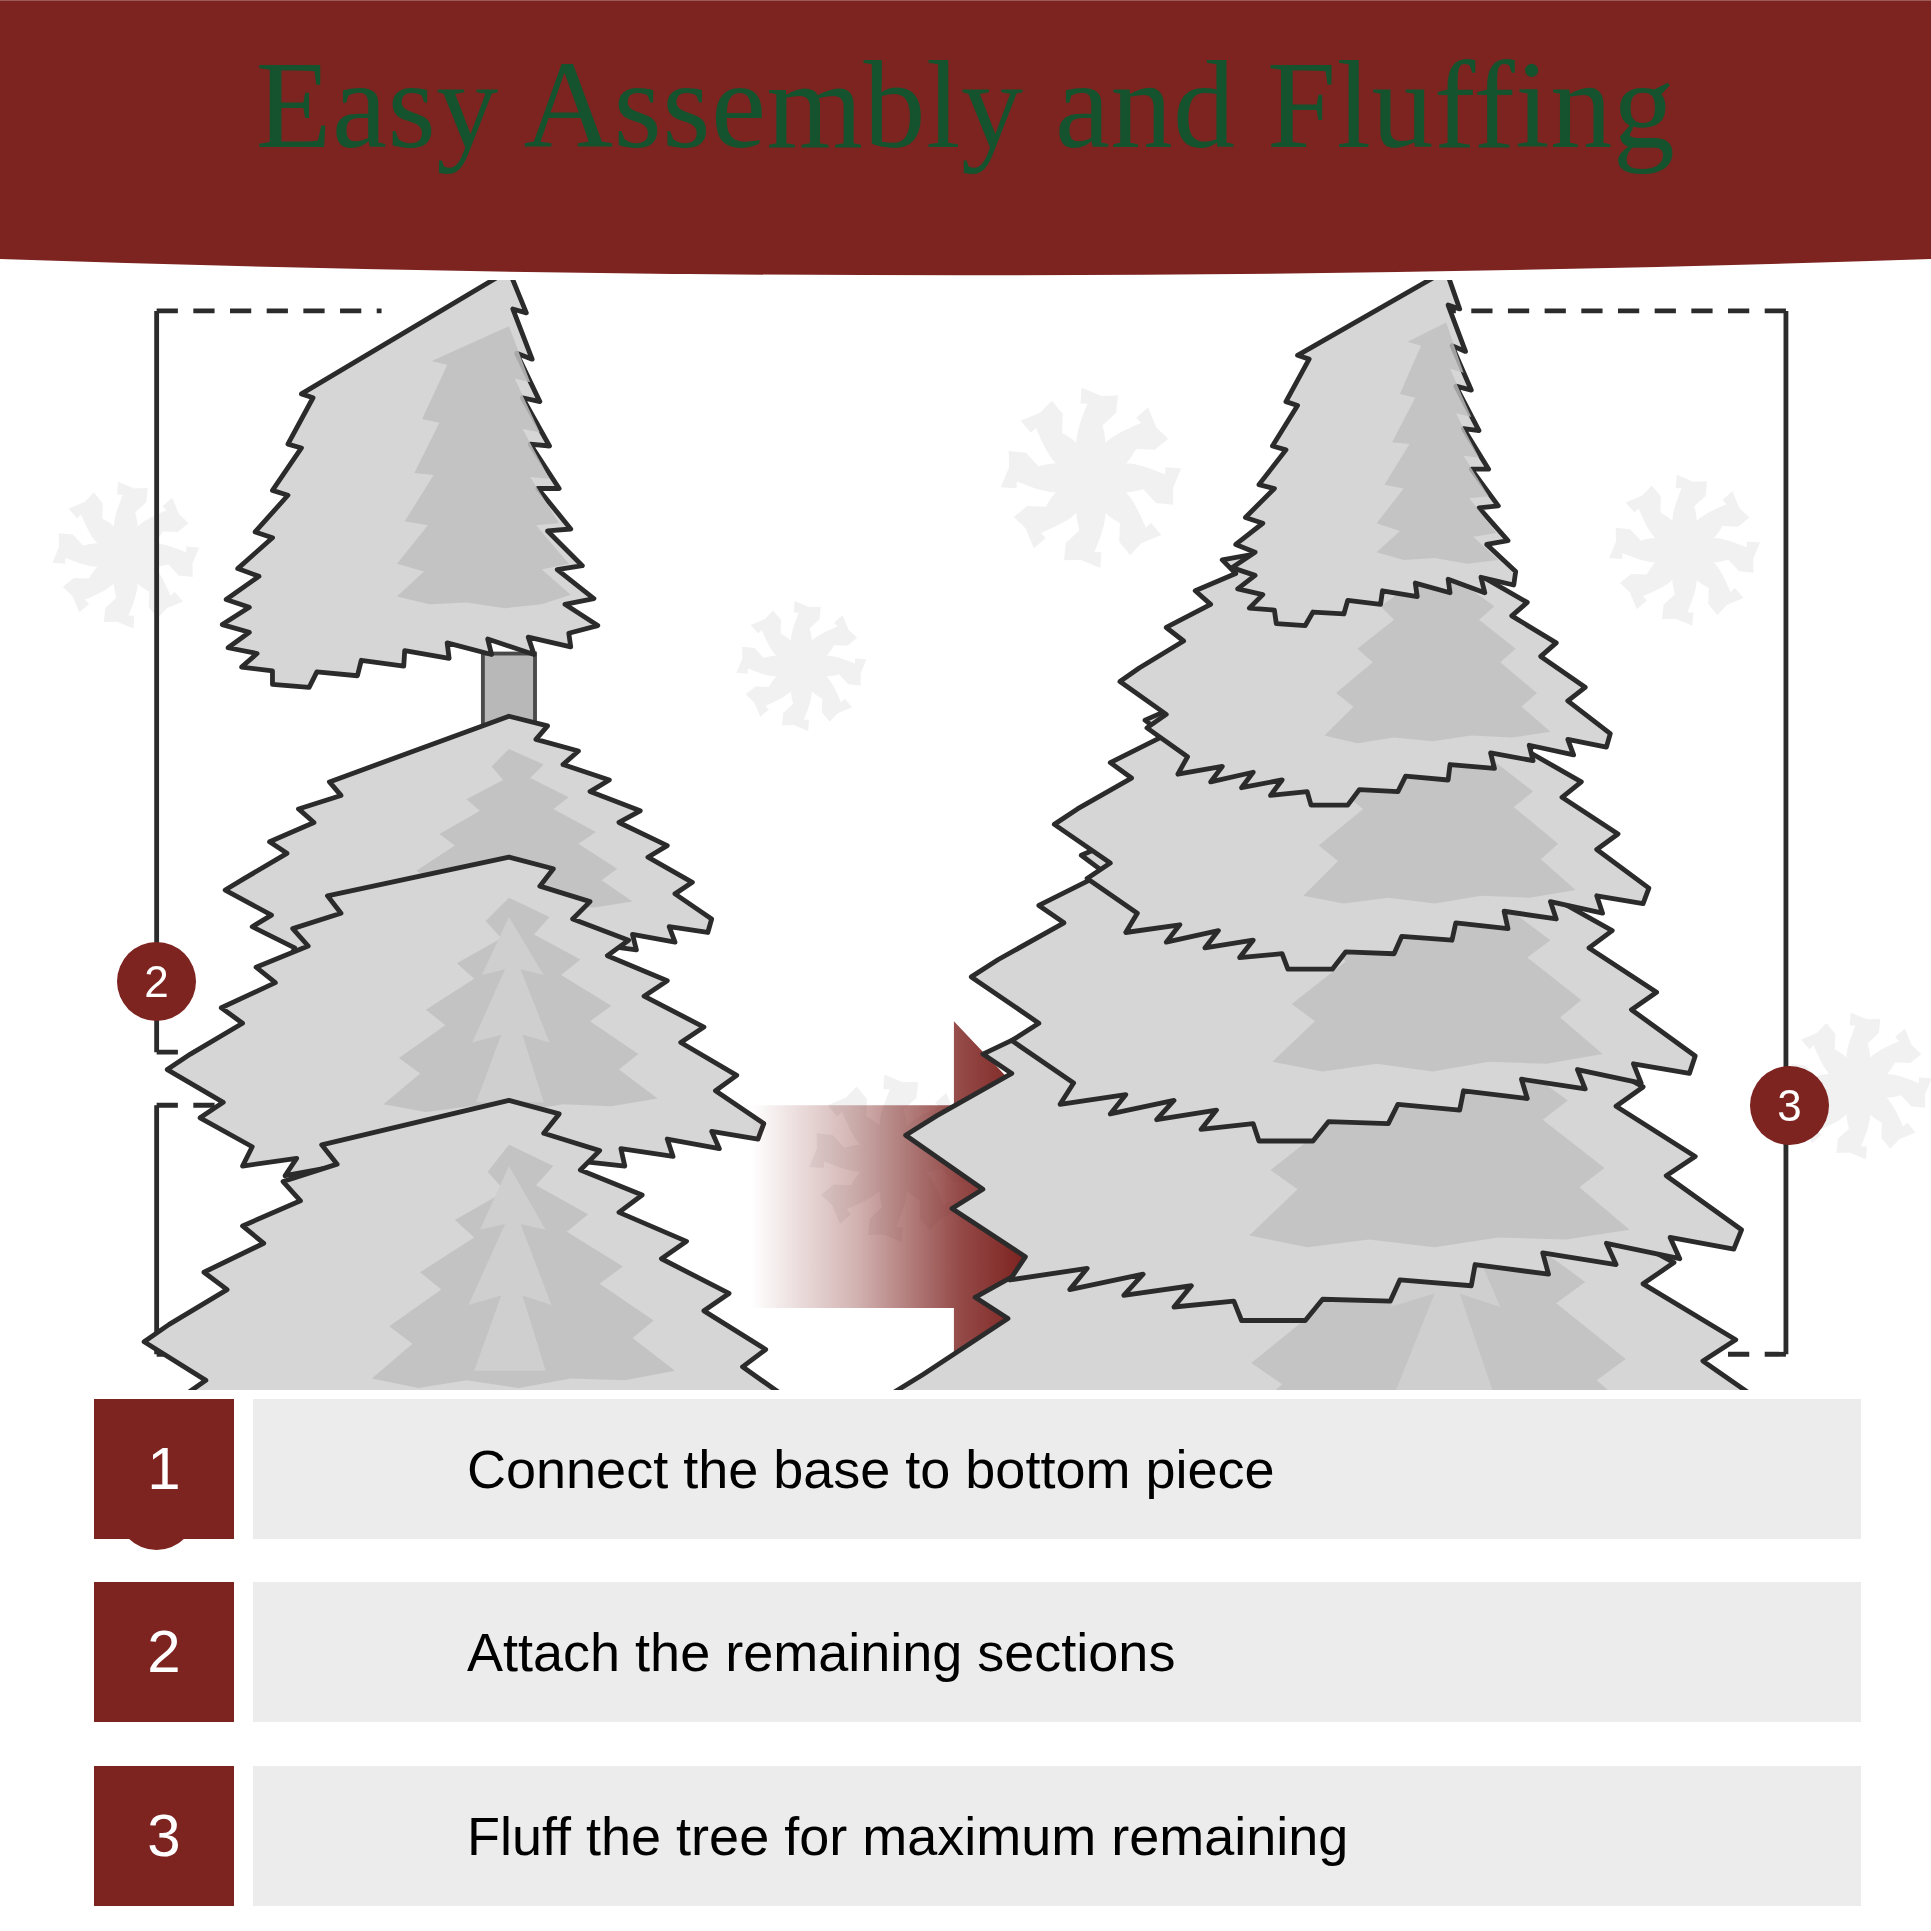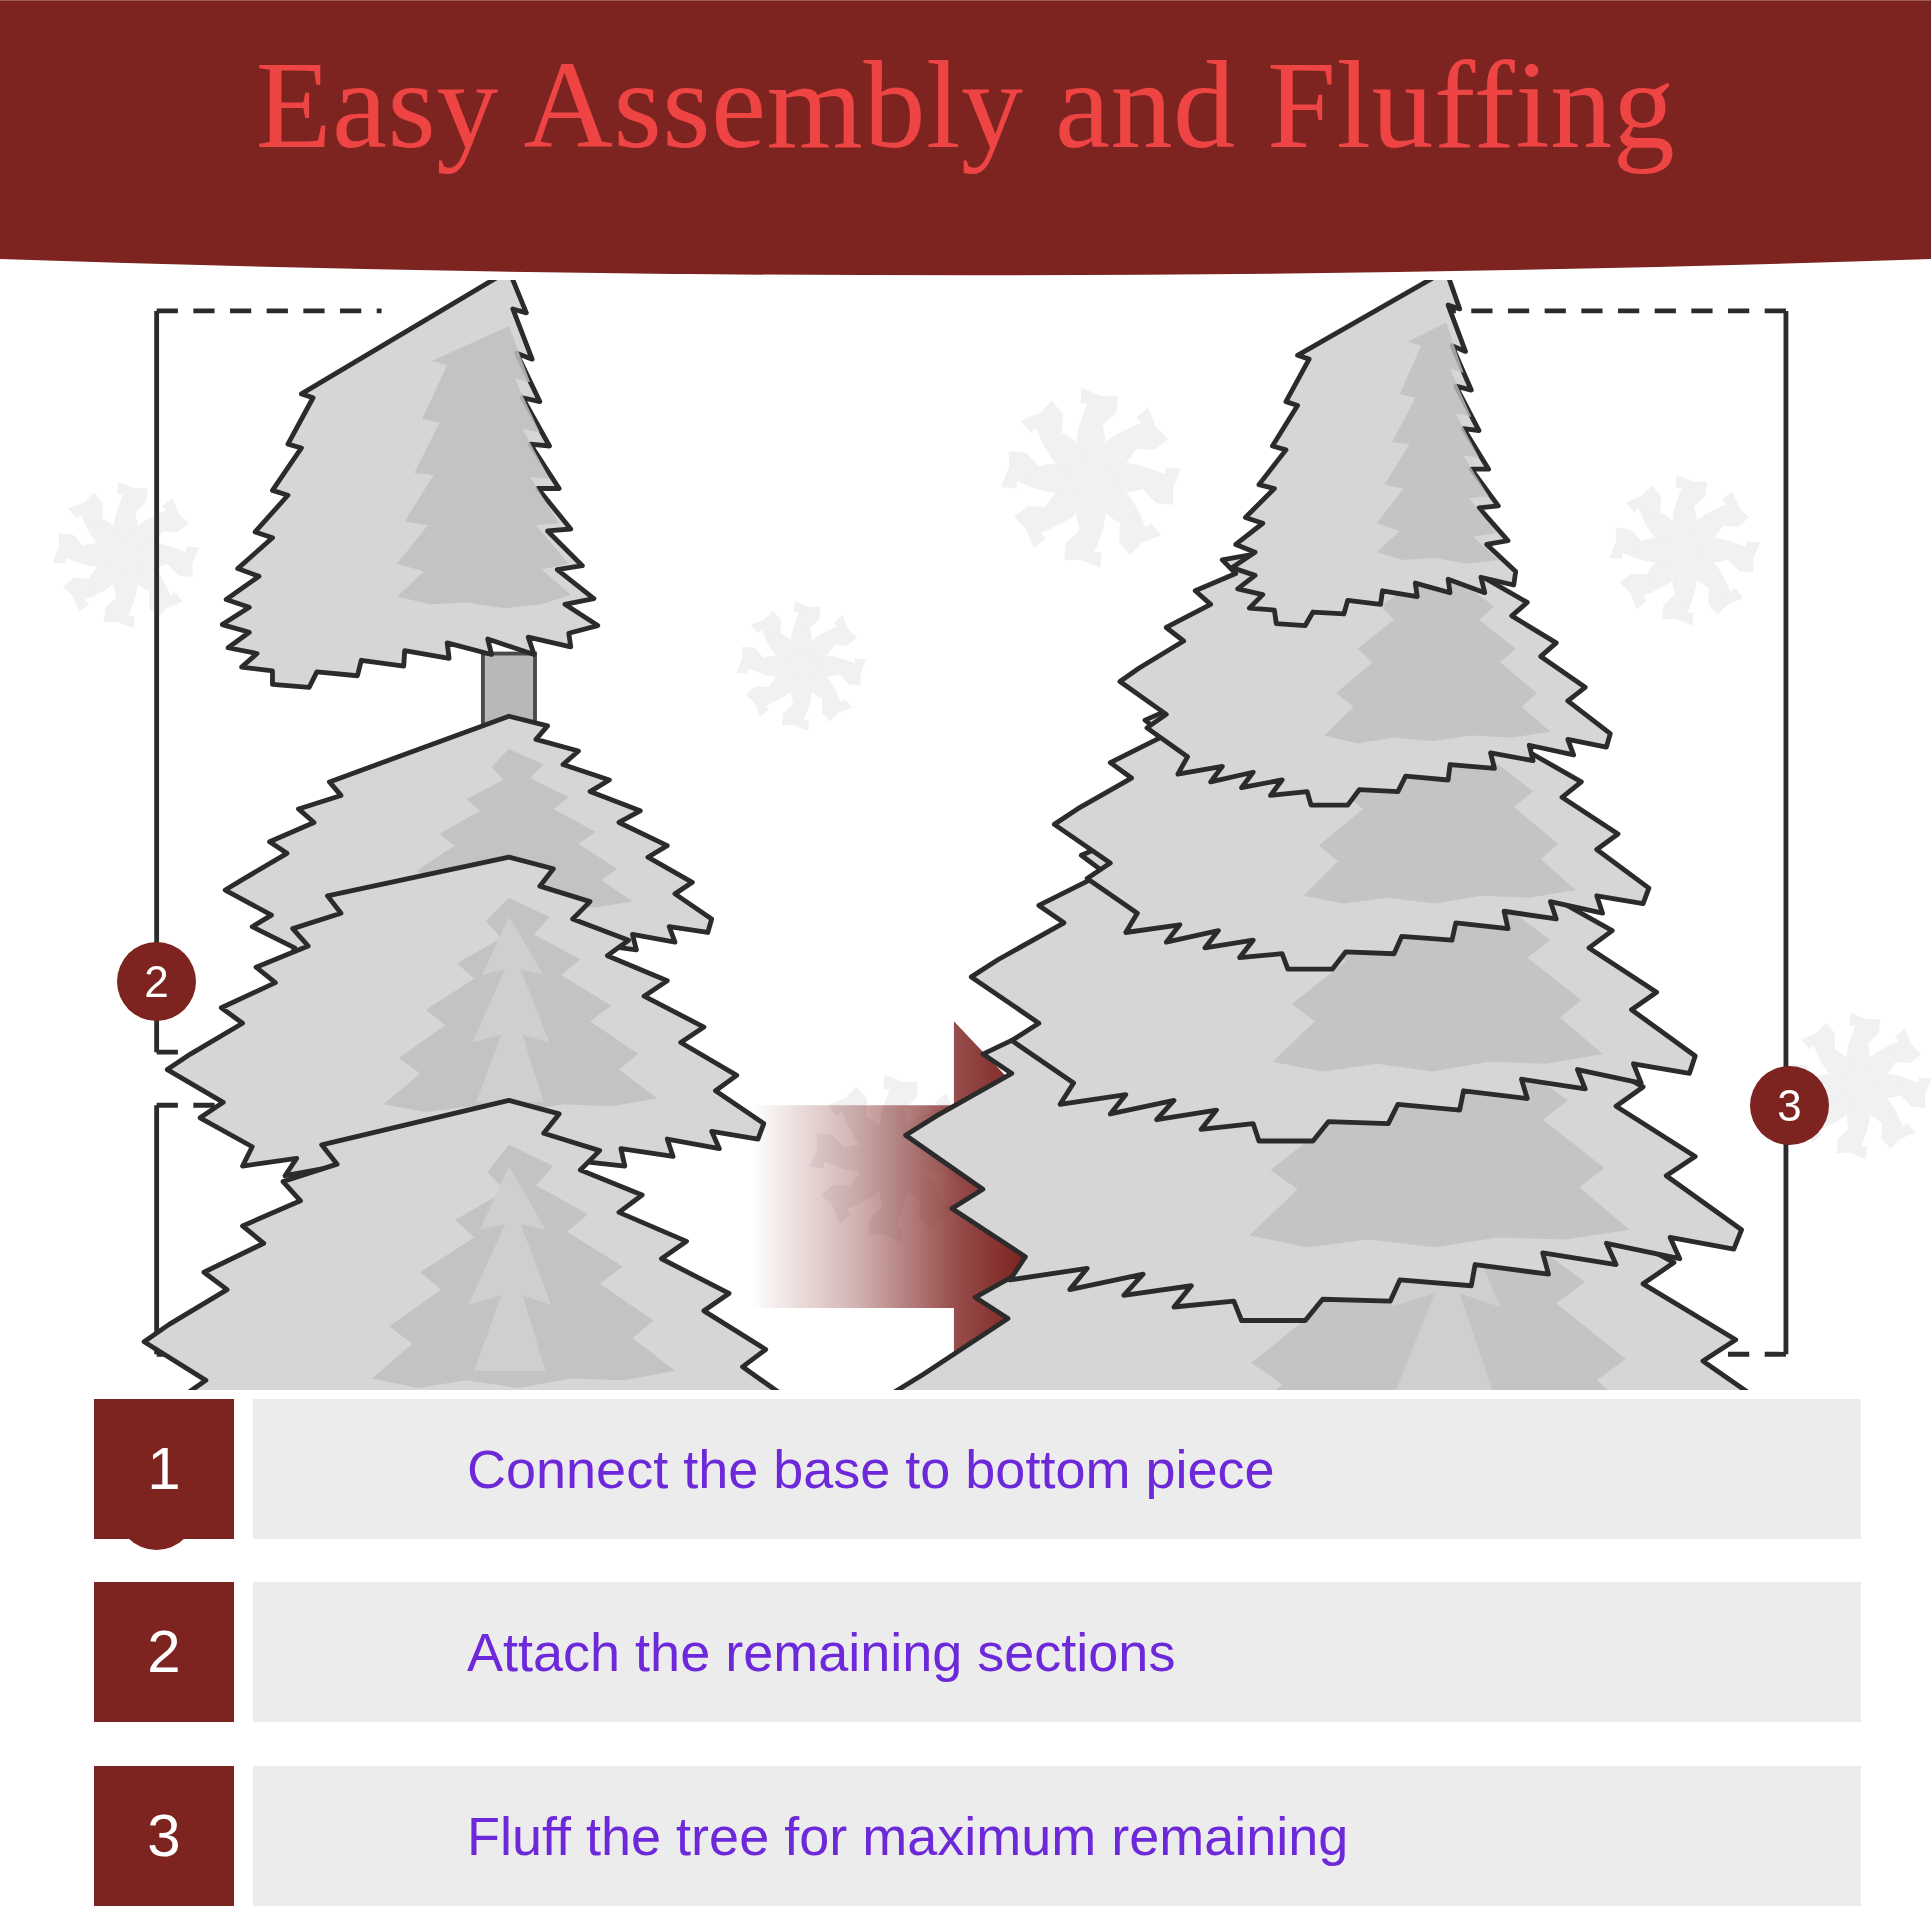--- a/index.html
+++ b/index.html
@@ -4,21 +4,21 @@
 <style>
   html,body{margin:0;padding:0;background:#ffffff;}
   body{width:1931px;height:1931px;position:relative;overflow:hidden;
        font-family:"Liberation Sans","DejaVu Sans",sans-serif;}
 
   
   #header-banner{position:absolute;left:0;top:0;width:1931px;height:290px;overflow:hidden;}
   #header-banner svg{position:absolute;left:0;top:0;}
   #header-title{position:absolute;left:0;top:44px;width:1931px;text-align:center;
       font-family:"Liberation Serif","DejaVu Serif",serif;
-      font-size:124px;line-height:1.0;color:#ef4444;letter-spacing:0.5px;
+      font-size:124px;line-height:1.0;color:#14532d;letter-spacing:0.5px;
       white-space:nowrap;font-weight:400;}
 
   
   #illustration{position:absolute;left:0;top:280px;width:1931px;height:1110px;}
   #illustration > svg{position:absolute;left:0;top:0;}
 
   
   .badge{position:absolute;width:79px;height:79px;border-radius:50%;
       background:#7D2320;color:#ffffff;display:flex;align-items:center;
       justify-content:center;font-size:44px;line-height:1;
@@ -29,21 +29,21 @@
 
   
   #steps-list{position:absolute;left:0;top:1393px;width:1931px;height:502px;}
   .step-row{position:absolute;left:94px;height:140px;width:1767px;}
   .step-num{position:absolute;left:0;top:0;width:140px;height:140px;background:#7D2320;
       color:#ffffff;display:flex;align-items:center;justify-content:center;
       font-size:60px;line-height:1;font-family:"Liberation Sans","DejaVu Sans",sans-serif;
       font-weight:400;}
   .step-bar{position:absolute;left:159px;top:0;width:1608px;height:140px;background:#ECECEC;
       display:flex;align-items:center;}
-  .step-text{padding-left:214px;font-size:54px;color:#6d28d9;line-height:1;
+  .step-text{padding-left:214px;font-size:54px;color:#000000;line-height:1;
       font-family:"Liberation Sans","DejaVu Sans",sans-serif;font-weight:400;
       font-stretch:condensed;white-space:nowrap;}
   #step-row-1{top:5.8px;}
   #step-row-2{top:189px;}
   #step-row-3{top:373px;}
 </style>
 </head>
 <body>
 
 <div id="header-banner">

